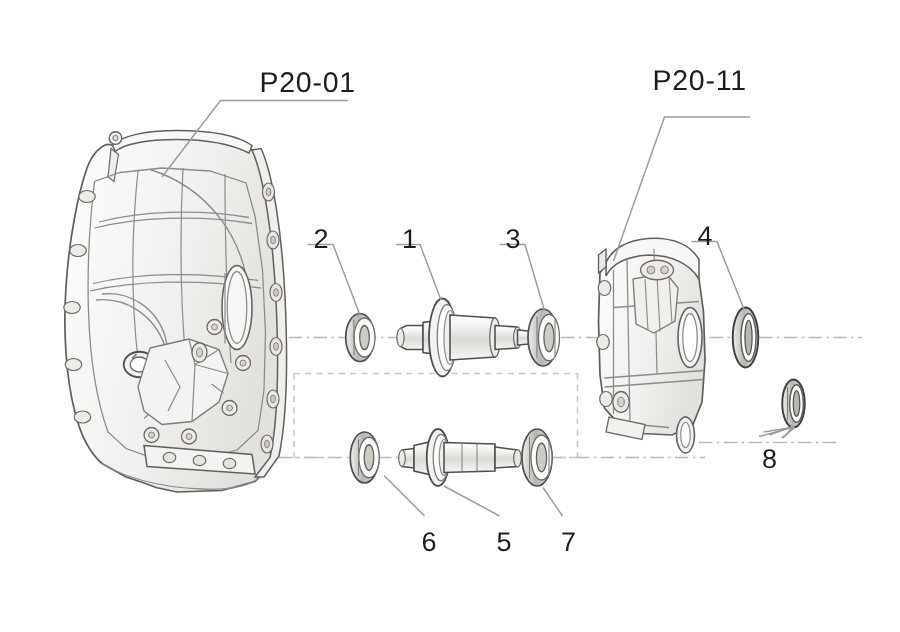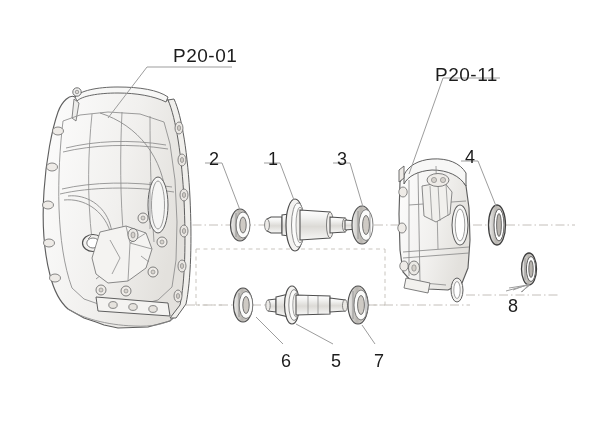--- a/index.html
+++ b/index.html
@@ -359,21 +359,21 @@
     </g>
 
     <g stroke="#9d9d9d" stroke-width="1" fill="none">
       <path d="M 513 290 L 529 284"></path>
     </g>
 
   </svg>
 
   <div id="label-layer">
       <div class="lbl lbl-assembly" style="left: 173px; top: 46px;">P20-01</div>
-      <div class="lbl lbl-assembly" style="left: 435px; top: 65px;">P20-11</div>
+      <div class="lbl lbl-assembly" style="left: 435px; top: 45px;">P20-11</div>
       <div class="lbl lbl-item" style="left: 209px; top: 150px;">2</div>
       <div class="lbl lbl-item" style="left: 268px; top: 150px;">1</div>
       <div class="lbl lbl-item" style="left: 337px; top: 150px;">3</div>
       <div class="lbl lbl-item" style="left: 465px; top: 148px;">4</div>
       <div class="lbl lbl-item" style="left: 508px; top: 297px;">8</div>
       <div class="lbl lbl-item" style="left: 281px; top: 352px;">6</div>
       <div class="lbl lbl-item" style="left: 331px; top: 352px;">5</div>
       <div class="lbl lbl-item" style="left: 374px; top: 352px;">7</div>
     </div>
 

